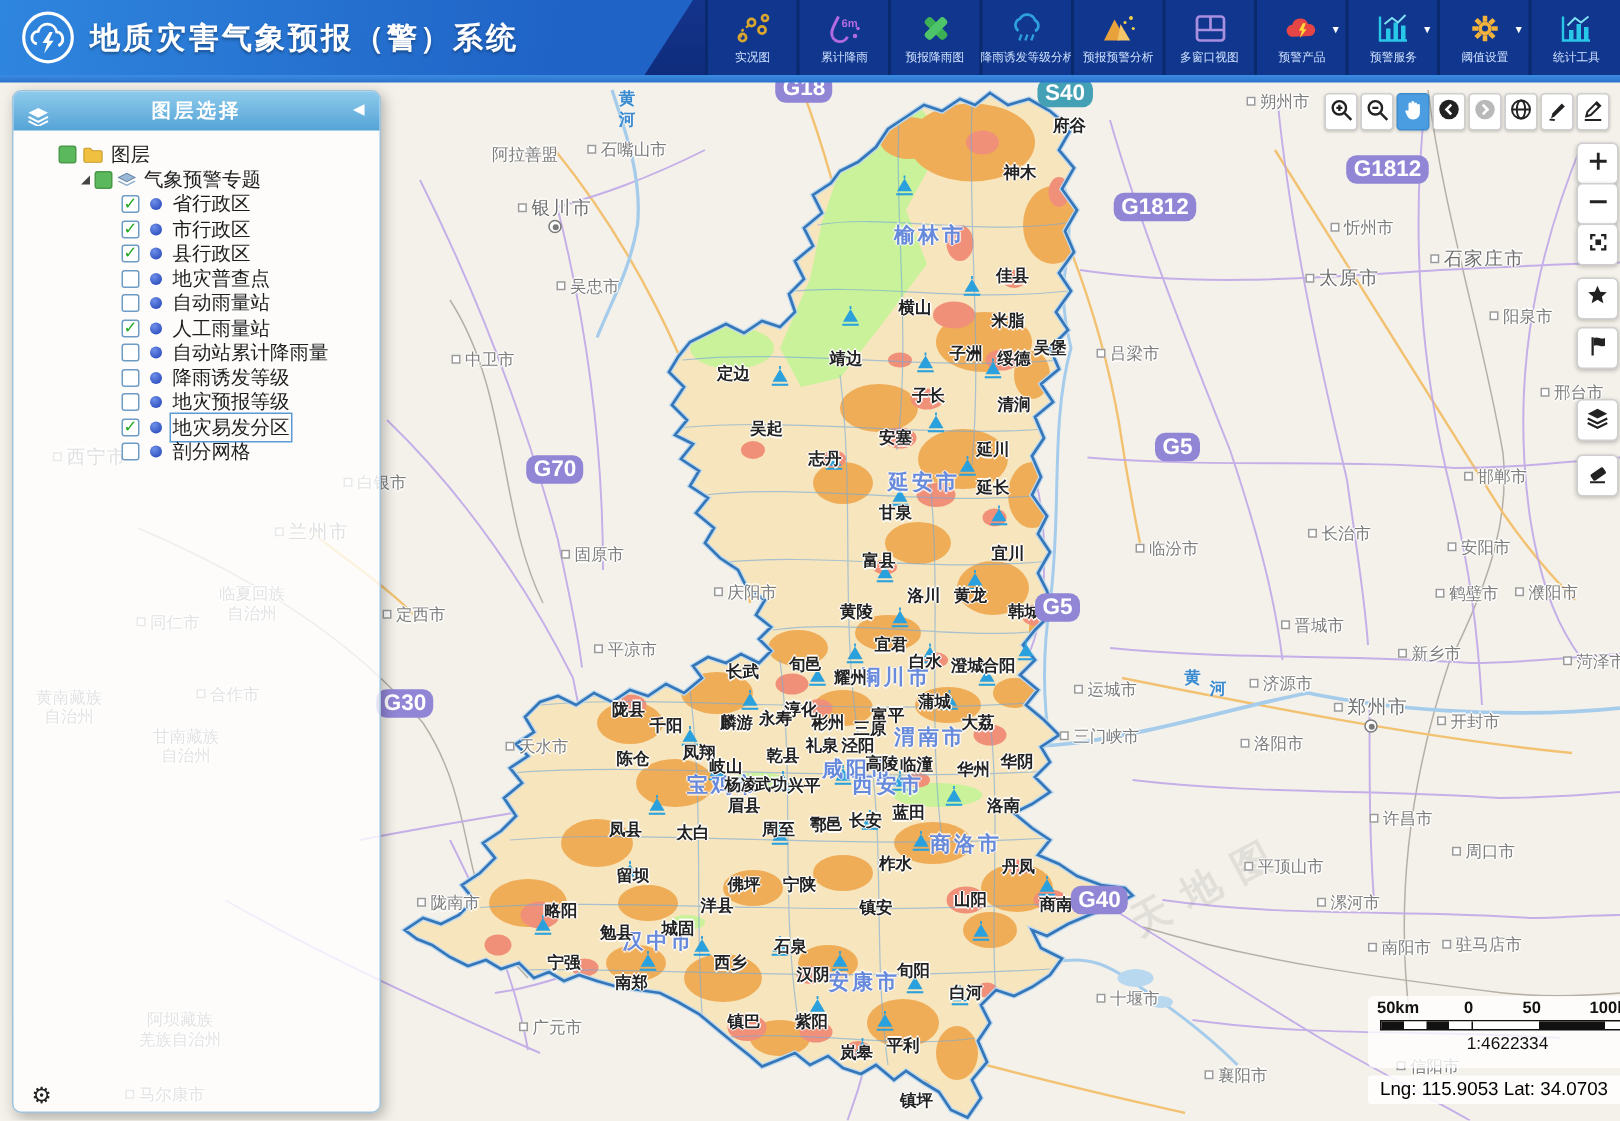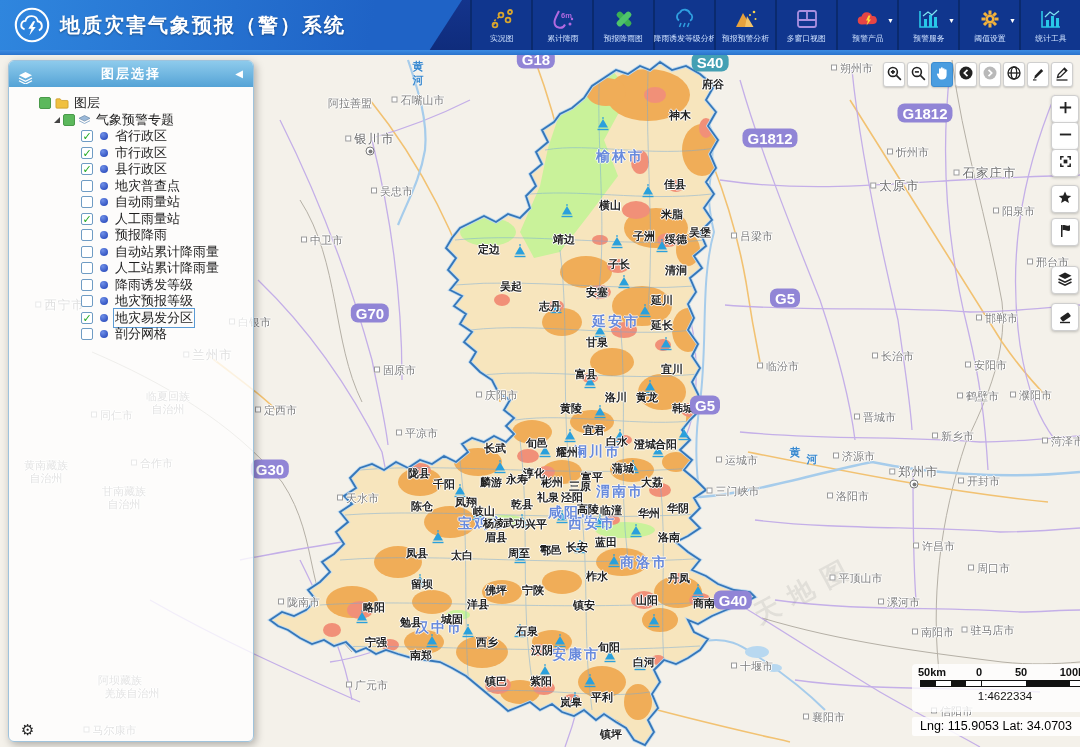--- a/index.html
+++ b/index.html
@@ -625,21 +625,21 @@
       <span class="lbl lbl-gray" style="left: 112px; top: 415px;"><span class="sq"></span>同仁市</span>
       <span class="lbl lbl-gray" style="left: 152px; top: 463px;"><span class="sq"></span>合作市</span>
       <span class="lbl lbl-gray" style="left: 110px; top: 730px;"><span class="sq"></span>马尔康市</span>
       <span class="lbl lbl-gray" style="left: 168px; top: 396px;">临夏回族</span>
       <span class="lbl lbl-gray" style="left: 168px; top: 409px;">自治州</span>
       <span class="lbl lbl-gray" style="left: 124px; top: 491px;">甘南藏族</span>
       <span class="lbl lbl-gray" style="left: 124px; top: 504px;">自治州</span>
       <span class="lbl lbl-gray" style="left: 46px; top: 465px;">黄南藏族</span>
       <span class="lbl lbl-gray" style="left: 46px; top: 478px;">自治州</span>
       <span class="lbl lbl-gray" style="left: 120px; top: 680px;">阿坝藏族</span>
-      <span class="lbl lbl-gray" style="left: 120px; top: 693px; margin-left: 12px;">羌族自治州</span>
+      <span class="lbl lbl-gray" style="left: 120px; top: 693px;">羌族自治州</span>
       <span class="lbl lbl-badge badge-g" style="left: 536px; top: 59px;">G18</span>
       <span class="lbl lbl-badge badge-s" style="left: 710px; top: 62px;">S40</span>
       <span class="lbl lbl-badge badge-g" style="left: 925px; top: 113px;">G1812</span>
       <span class="lbl lbl-badge badge-g" style="left: 770px; top: 138px;">G1812</span>
       <span class="lbl lbl-badge badge-g" style="left: 785px; top: 298px;">G5</span>
       <span class="lbl lbl-badge badge-g" style="left: 705px; top: 405px;">G5</span>
       <span class="lbl lbl-badge badge-g" style="left: 370px; top: 313px;">G70</span>
       <span class="lbl lbl-badge badge-g" style="left: 270px; top: 469px;">G30</span>
       <span class="lbl lbl-badge badge-g" style="left: 733px; top: 600px;">G40</span>
       <span class="lbl lbl-river" style="left: 418px; top: 66px;">黄</span>
@@ -835,31 +835,21 @@
         <span class="tlabel">自动雨量站</span>
       </div>
       <div class="trow" style="padding-left: 72px;">
         <span class="cb">✓</span>
         <span class="dot"></span>
         <span class="tlabel">人工雨量站</span>
       </div>
       <div class="trow" style="padding-left: 72px;">
         <span class="cb"></span>
         <span class="dot"></span>
-        <span class="tlabel">预报降雨</span>
-      </div>
-      <div class="trow" style="padding-left: 72px;">
-        <span class="cb"></span>
-        <span class="dot"></span>
         <span class="tlabel">自动站累计降雨量</span>
-      </div>
-      <div class="trow" style="padding-left: 72px;">
-        <span class="cb"></span>
-        <span class="dot"></span>
-        <span class="tlabel">人工站累计降雨量</span>
       </div>
       <div class="trow" style="padding-left: 72px;">
         <span class="cb"></span>
         <span class="dot"></span>
         <span class="tlabel">降雨诱发等级</span>
       </div>
       <div class="trow" style="padding-left: 72px;">
         <span class="cb"></span>
         <span class="dot"></span>
         <span class="tlabel">地灾预报等级</span>

